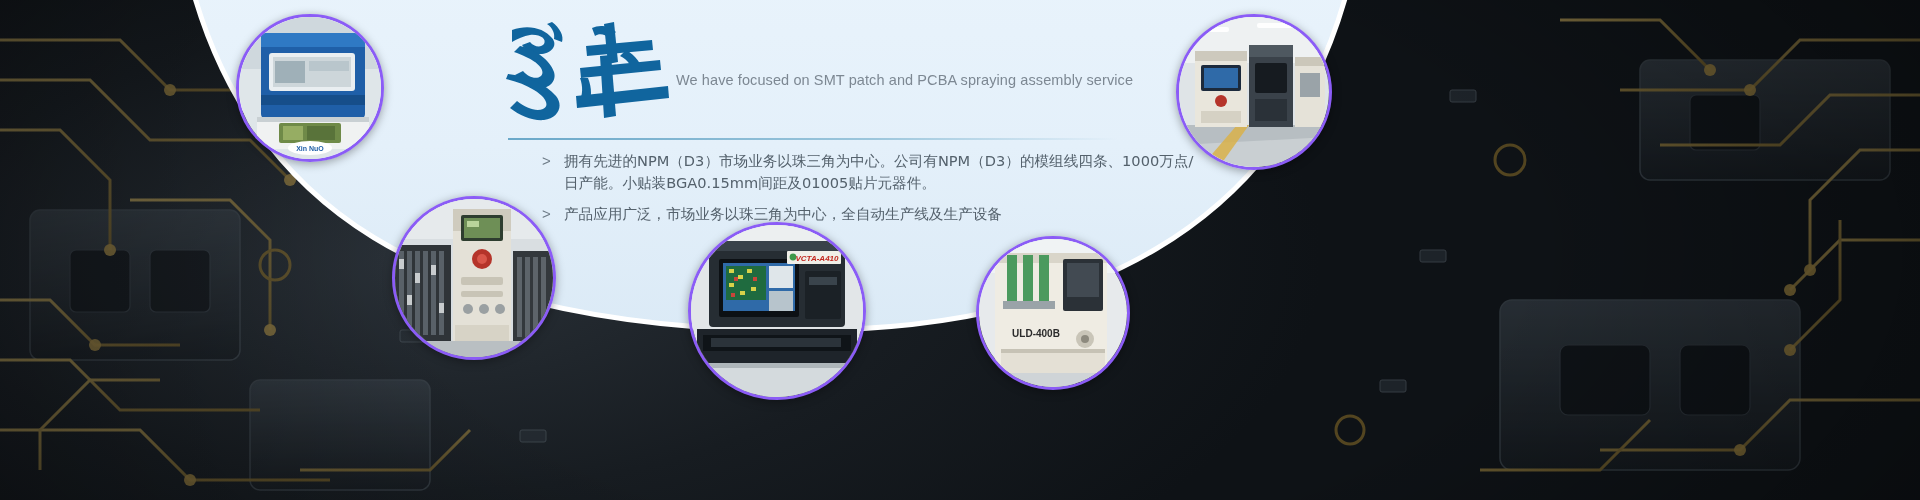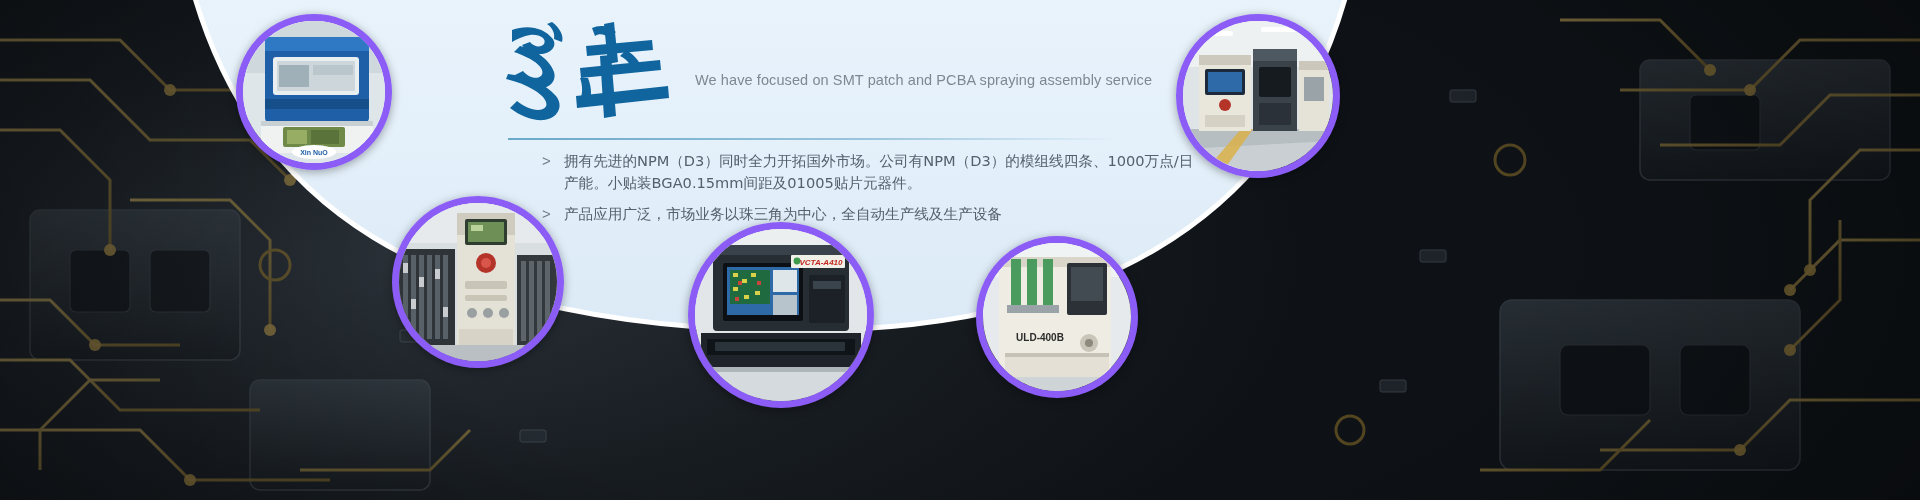--- a/index.html
+++ b/index.html
@@ -25,38 +25,38 @@
 
   .brush{position:absolute;left:0;top:2px;width:180px;height:120px;}
 
   .headline{position:absolute;left:175px;top:22px;
      font-size:35px;font-weight:bold;letter-spacing:-.5px;
      color:#0f6fad;white-space:nowrap;
      font-family:"DejaVu Sans","Liberation Sans",sans-serif;}
 
   .sub-en{position:absolute;left:176px;top:62px;
      font-size:14.5px;color:#7d8893;white-space:nowrap;letter-spacing:.1px;
-     font-family:"Liberation Sans",sans-serif;margin-left:19px;}
+     font-family:"Liberation Sans",sans-serif;}
 
   .sub-cn{position:absolute;left:176px;top:83px;
      font-size:20px;color:#3a7fae;white-space:nowrap;letter-spacing:1px;
      font-family:"DejaVu Sans","Liberation Sans",sans-serif;}
 
   .rule{position:absolute;left:8px;top:128px;width:610px;height:2px;
      background:linear-gradient(90deg,#6aa8c9 0%,#9cc6dc 60%,rgba(156,198,220,0) 100%);}
 
   .bullets{position:absolute;left:42px;top:140px;width:660px;}
   .bullet{display:flex;align-items:flex-start;margin-bottom:9px;}
   .bullet .mark{color:#6d7b86;font-size:15px;line-height:21px;width:22px;flex:0 0 22px;}
   .bullet .btxt{color:#54616c;font-size:14.6px;line-height:22px;
      font-family:"DejaVu Sans","Liberation Sans",sans-serif;}
 
   
   .circle{position:absolute;border-radius:50%;overflow:hidden;
-     border:7px solid #8b5cf6;box-shadow:0 2px 10px rgba(0,0,0,.35);}
+     border:3px solid #8b5cf6;box-shadow:0 2px 10px rgba(0,0,0,.35);}
   .ph{position:absolute;inset:0;}
 </style>
 </head>
 <body>
 
 <div class="banner">
 
   <div class="bg"></div>
 
   <svg class="bg-grid" width="1920" height="500" viewBox="0 0 1920 500">
@@ -359,21 +359,21 @@
 
 
     <div class="sub-en">We have focused on SMT patch and PCBA spraying assembly service</div>
 
 
     <div class="rule"></div>
 
     <div class="bullets">
       <div class="bullet">
         <span class="mark">&gt;</span>
-        <span class="btxt">拥有先进的NPM（D3）同时全力开拓国外市场。公司有NPM（D3）的模组线四条、1000万点/日产能。小贴装BGA0.15mm间距及01005贴片元器件。</span>
+        <span class="btxt">拥有先进的NPM（D3）市场业务以珠三角为中心。公司有NPM（D3）的模组线四条、1000万点/日产能。小贴装BGA0.15mm间距及01005贴片元器件。</span>
       </div>
       <div class="bullet">
         <span class="mark">&gt;</span>
         <span class="btxt">产品应用广泛，市场业务以珠三角为中心，全自动生产线及生产设备</span>
       </div>
     </div>
   </div>
 
 </div>
 

